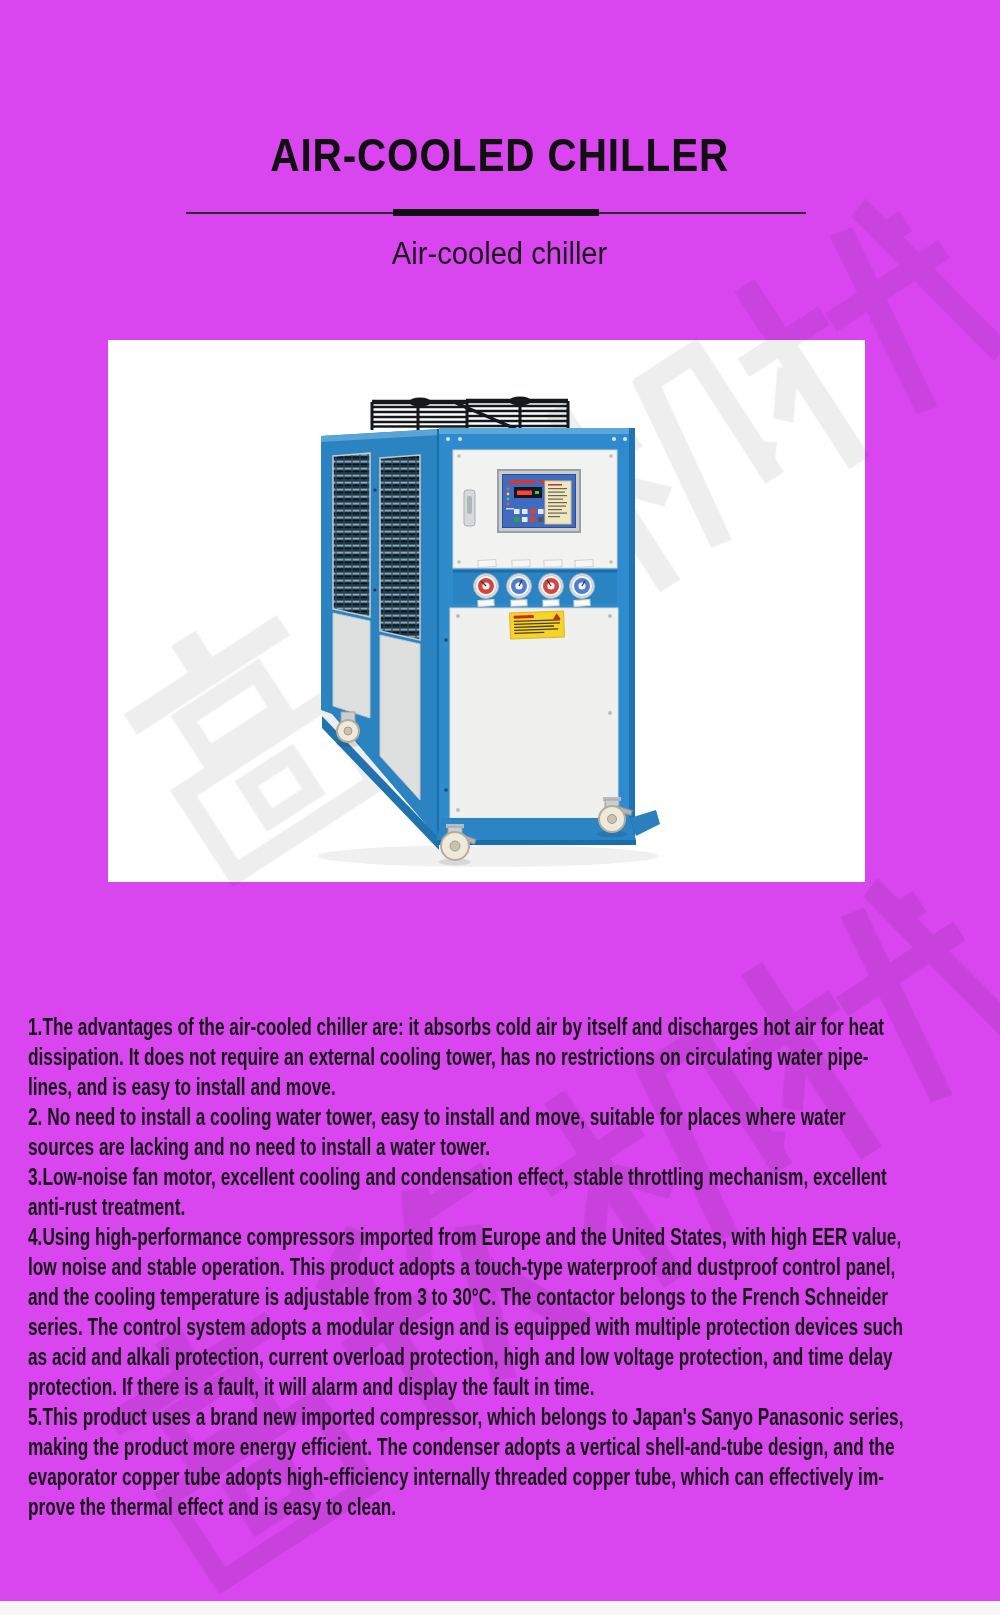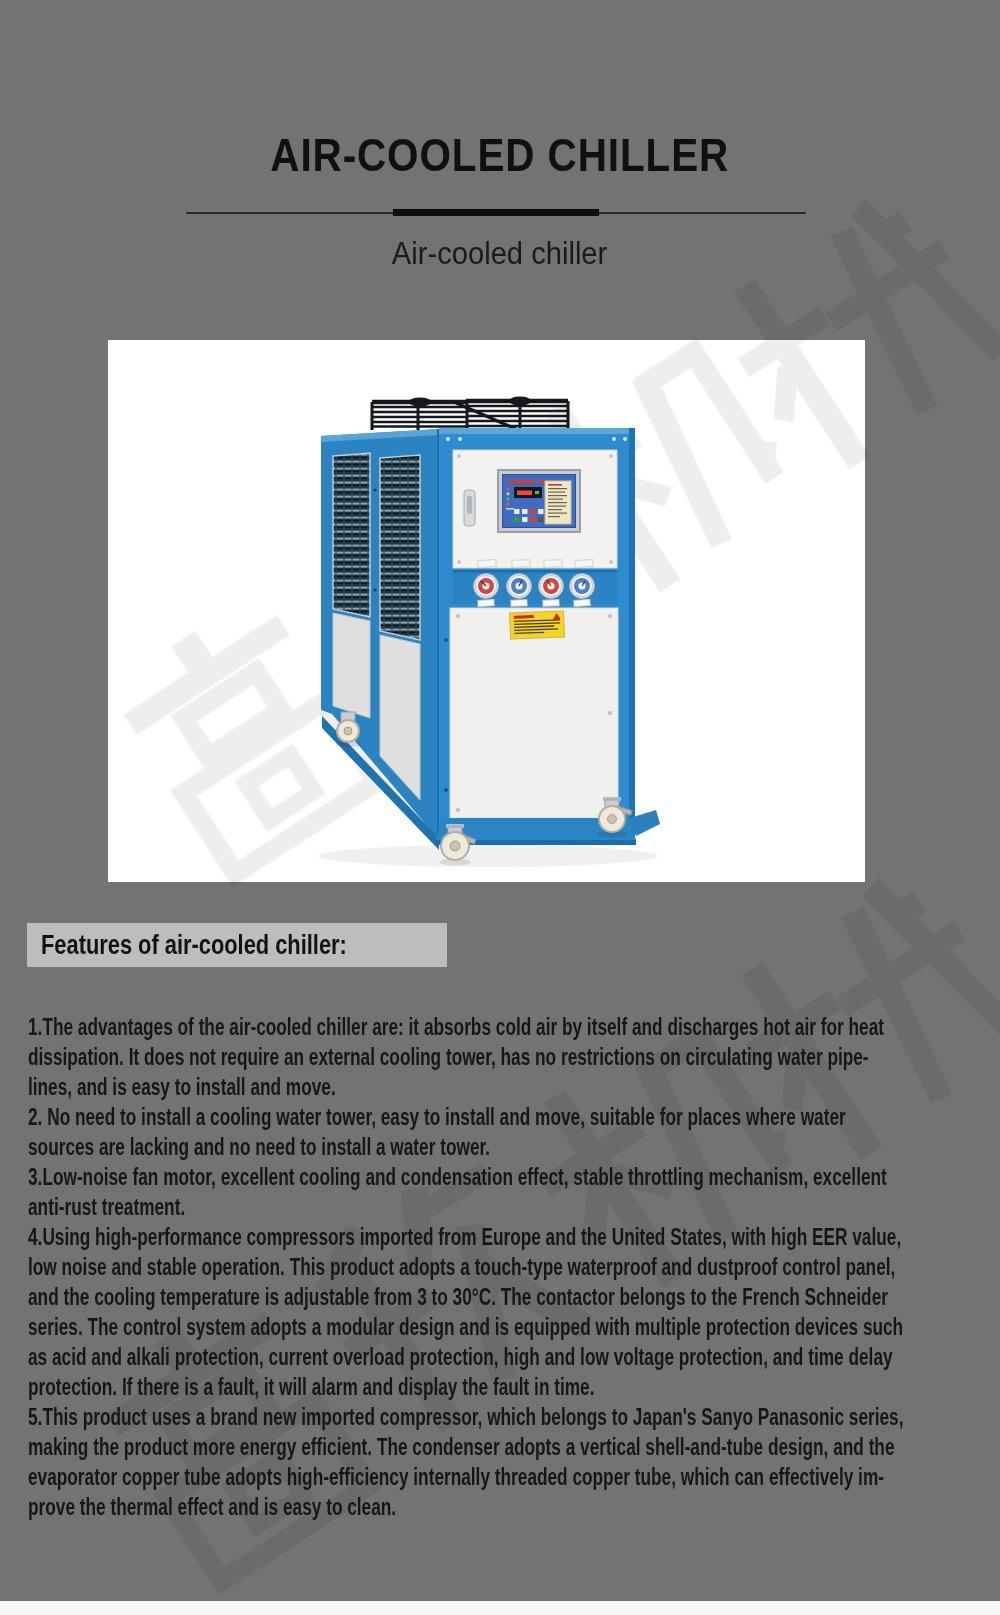--- a/index.html
+++ b/index.html
@@ -1,17 +1,17 @@
 <!DOCTYPE html>
 <html><head>
 <meta charset="utf-8">
 <style>
   html,body{margin:0;padding:0;}
   body{font-family:"Liberation Sans","DejaVu Sans",sans-serif;background:#e6e6e6;}
-  .page{position:relative;width:1000px;height:1615px;background:#737373;overflow:hidden;}
+  .page{position:relative;width:1000px;height:1615px;background:#d946ef;overflow:hidden;}
 
   
   .wm-layer{position:absolute;left:0;top:0;width:1000px;height:1615px;z-index:1;pointer-events:none;}
 
   
   .title{position:absolute;top:128px;left:0;width:1000px;text-align:center;z-index:2;}
   .title span{display:inline-block;font-size:46px;font-weight:700;letter-spacing:1px;color:#101010;
               transform:scaleX(.88);transform-origin:center;white-space:nowrap;}
   .divider{position:absolute;top:209px;left:186px;width:620px;height:7px;z-index:2;}
   .divider .thin{position:absolute;top:3px;left:0;width:100%;height:2px;background:#2b2b2b;}
@@ -287,23 +287,20 @@
     <span>AIR-COOLED CHILLER</span>
   </h1>
   <div class="divider">
     <div class="thin"></div>
       <div class="thick"></div>
   </div>
   <div class="subtitle">
     <span>Air-cooled chiller</span>
   </div>
 
-  <div class="chip">
-    <span>Features of air-cooled chiller:</span>
-  </div>
   <div class="body-text">
       <div class="body-line">1.The advantages of the air-cooled chiller are: it absorbs cold air by itself and discharges hot air for heat</div>
       <div class="body-line">dissipation. It does not require an external cooling tower, has no restrictions on circulating water pipe-</div>
       <div class="body-line">lines, and is easy to install and move.</div>
       <div class="body-line">2. No need to install a cooling water tower, easy to install and move, suitable for places where water</div>
       <div class="body-line">sources are lacking and no need to install a water tower.</div>
       <div class="body-line">3.Low-noise fan motor, excellent cooling and condensation effect, stable throttling mechanism, excellent</div>
       <div class="body-line">anti-rust treatment.</div>
       <div class="body-line">4.Using high-performance compressors imported from Europe and the United States, with high EER value,</div>
       <div class="body-line">low noise and stable operation. This product adopts a touch-type waterproof and dustproof control panel,</div>

